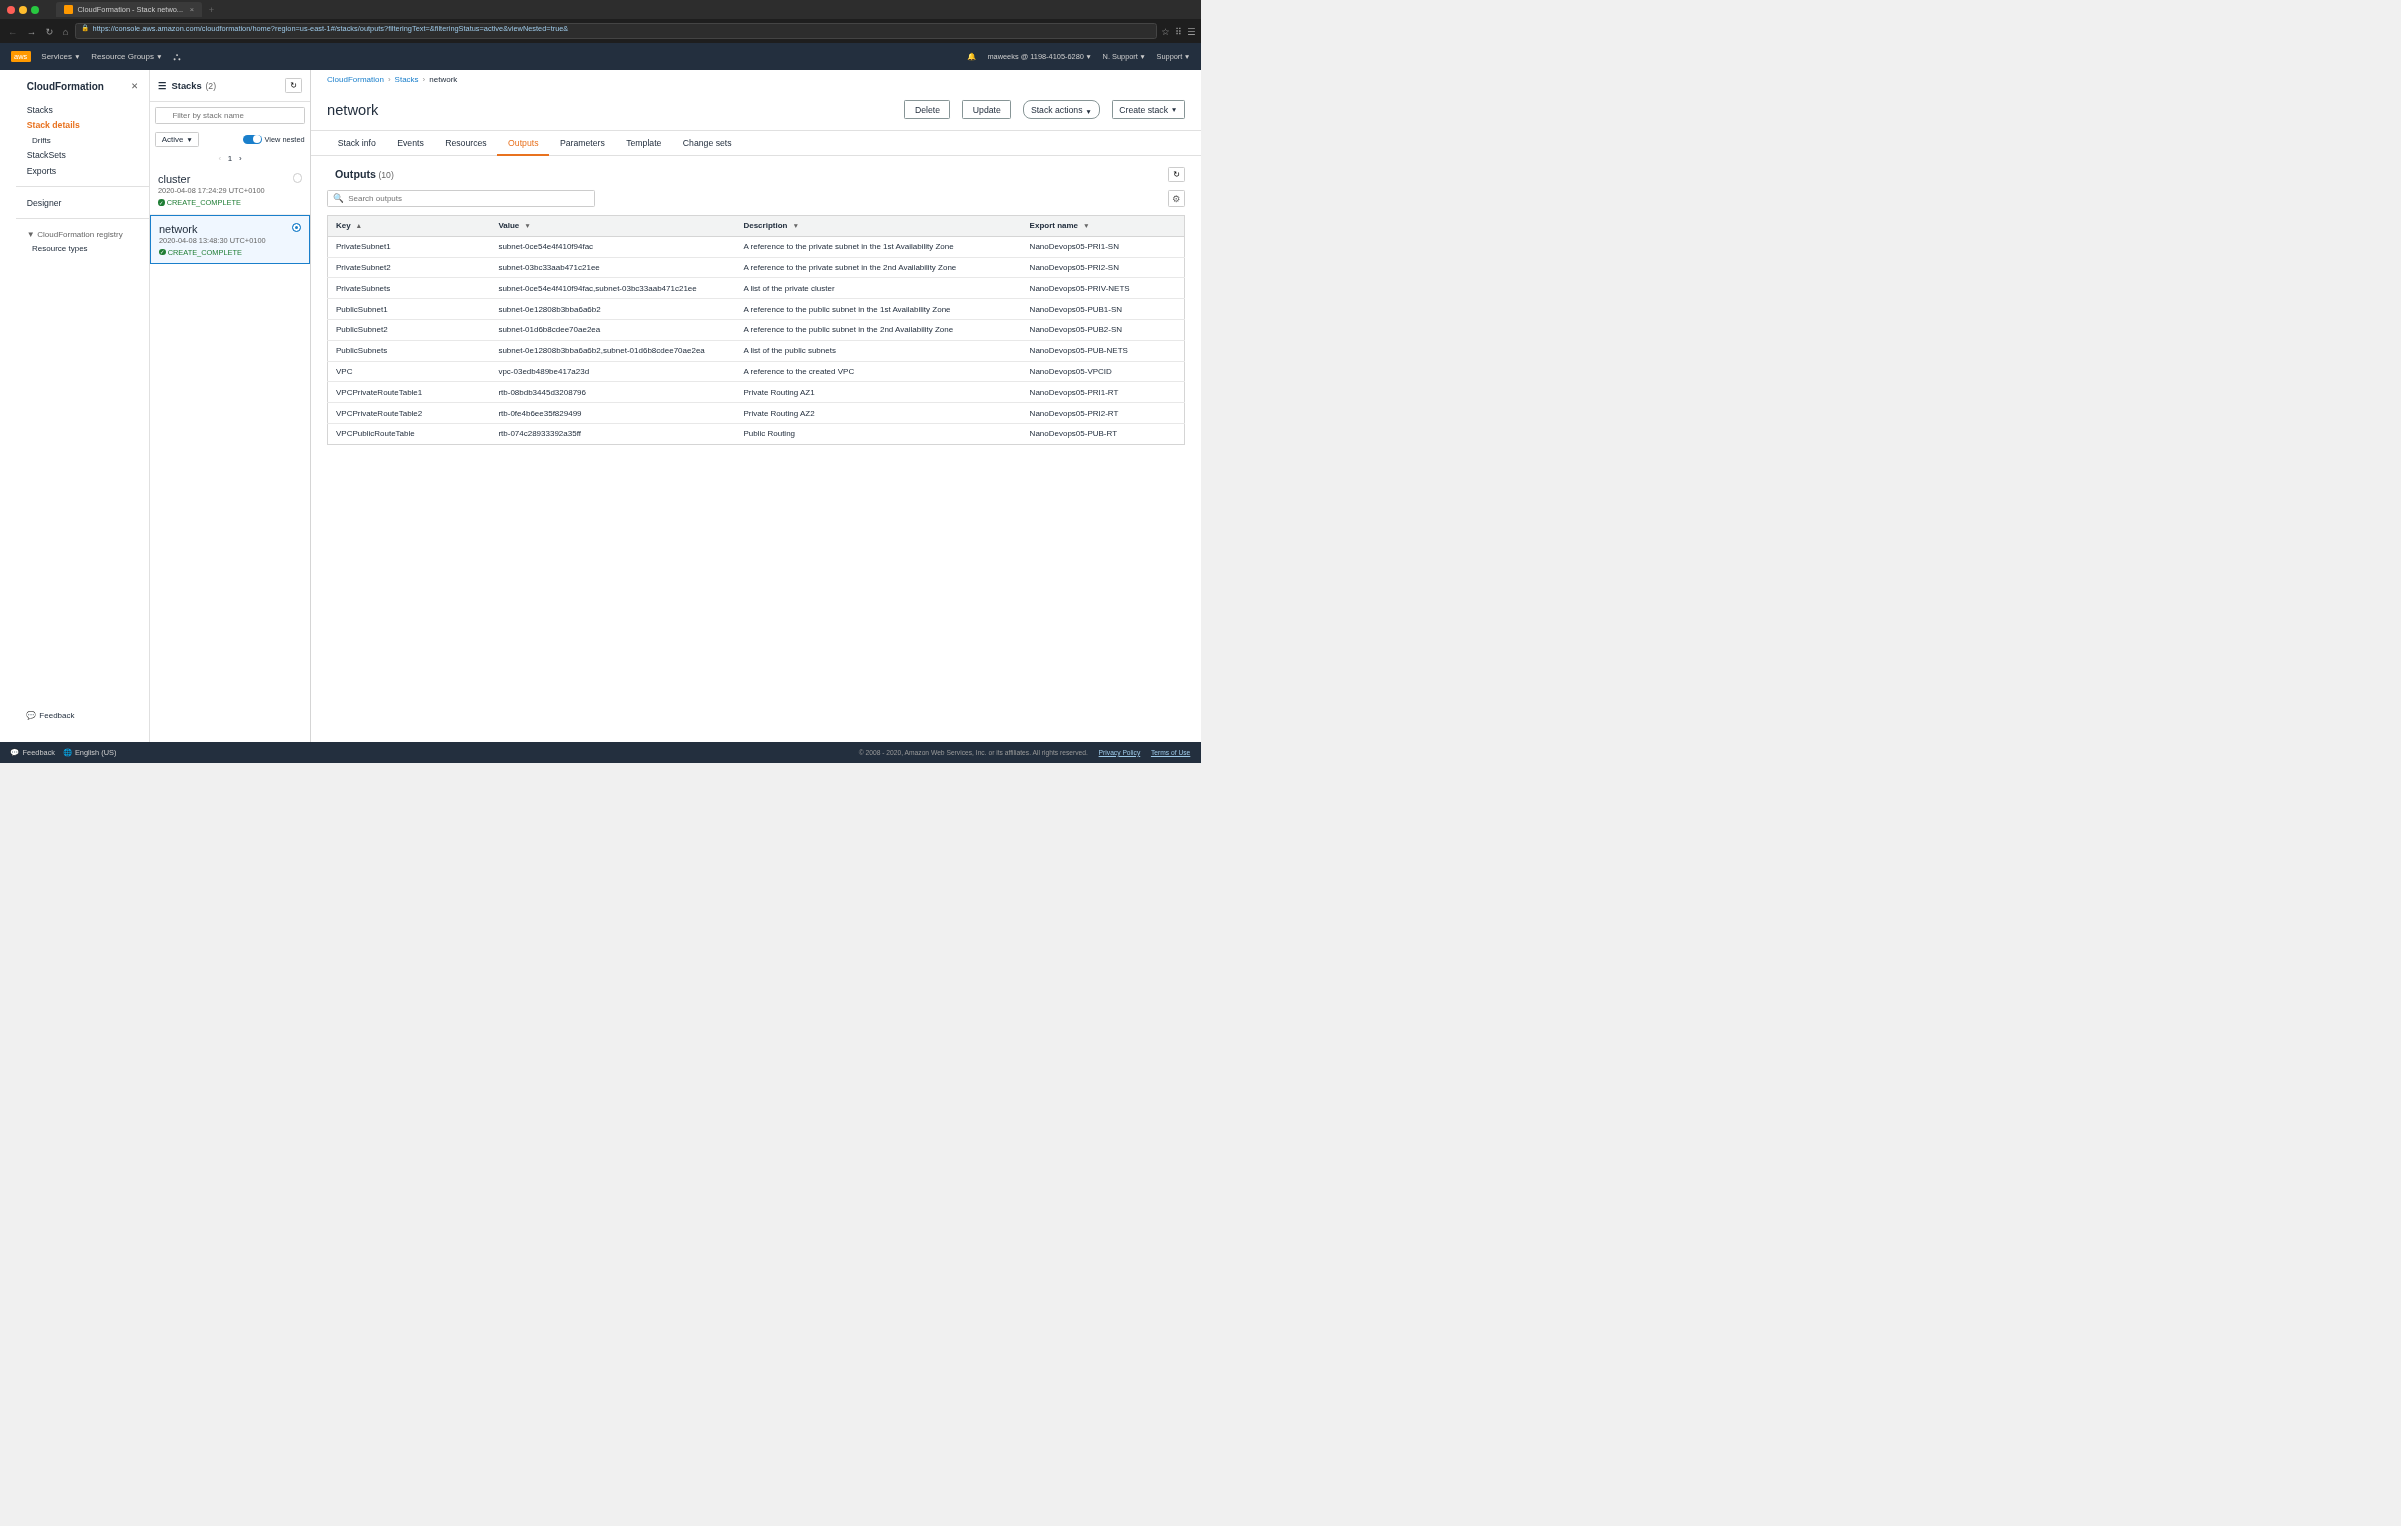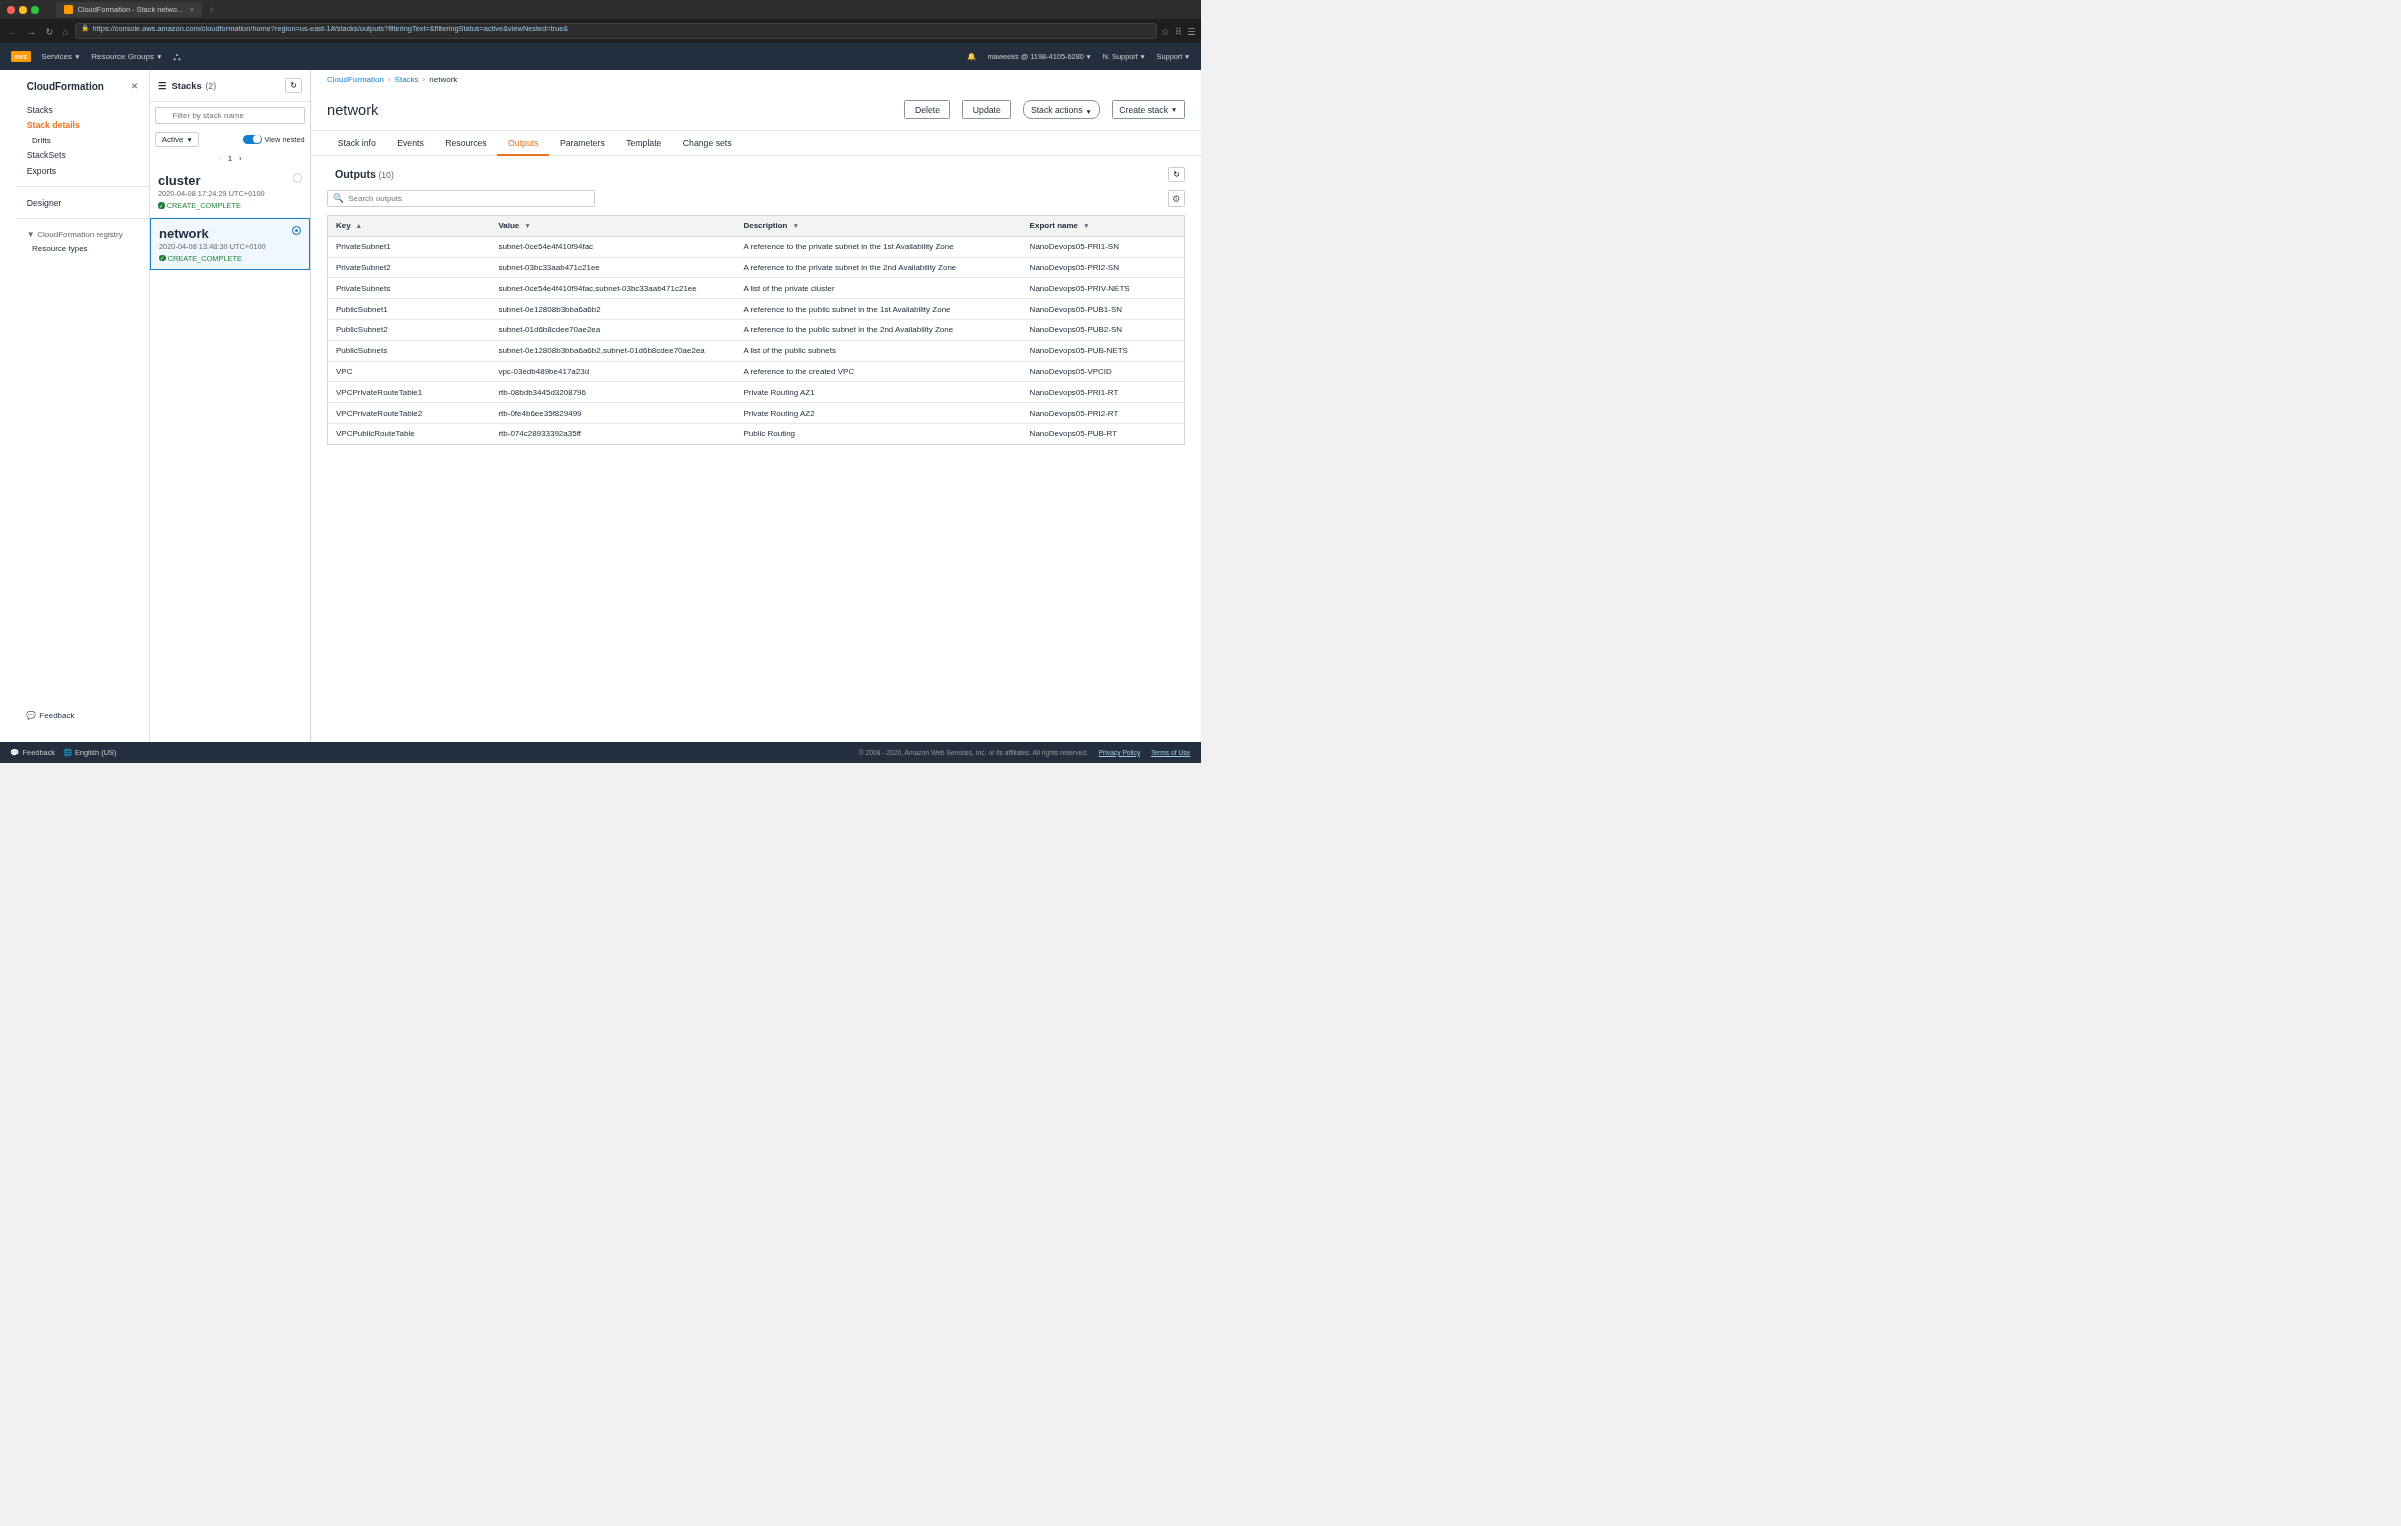--- a/index.html
+++ b/index.html
@@ -68,21 +68,21 @@
     .toggle-dot { width: 8px; height: 8px; background: #fff; border-radius: 50%; position: absolute; right: 0.7px; top: 0.7px; }
 
     .stack-pagination { padding: 2.7px 5.4px; display: flex; align-items: center; justify-content: center; gap: 5.4px; font-size: 8px; }
     .page-nav { cursor: pointer; color: #232f3e; padding: 1.3px; }
     .page-nav.disabled { color: #ccc; }
 
     .stack-items { flex: 1; overflow-y: auto; }
     .stack-item { padding: 6.7px 8px; cursor: pointer; border-bottom: 0.7px solid #f0f0f0; }
     .stack-item.selected { border: 1.3px solid #1a7fcb; background: #f0f7ff; }
     .stack-item-header { display: flex; align-items: flex-start; justify-content: space-between; }
-    .stack-item-name { font-size: 13px; font-weight: 700; color: #232f3e; }
+    .stack-item-name { font-size: 11px; font-weight: 400; color: #232f3e; }
     .stack-item-date { font-size: 7.4px; color: #666; margin-top: 1.3px; }
     .stack-status { display: flex; align-items: center; gap: 2px; font-size: 7.4px; color: #1e7d34; margin-top: 2.7px; }
     .status-dot { width: 6.7px; height: 6.7px; border-radius: 50%; background: #1e7d34; display: flex; align-items: center; justify-content: center; }
     .status-dot::after { content: '✓'; color: #fff; font-size: 5.4px; }
     .stack-item-radio { width: 9.4px; height: 9.4px; border-radius: 50%; border: 0.7px solid #ccc; flex-shrink: 0; }
     .stack-item-radio.checked { border-color: #1a7fcb; background: #1a7fcb; box-shadow: inset 0 0 0 2px #fff; }
 
     
     .stack-details { flex: 1; display: flex; flex-direction: column; overflow: hidden; background: #fff; }
     .stack-details-header { padding: 10.7px 16px; display: flex; align-items: center; justify-content: space-between; border-bottom: 0.7px solid #e0e0e0; }

